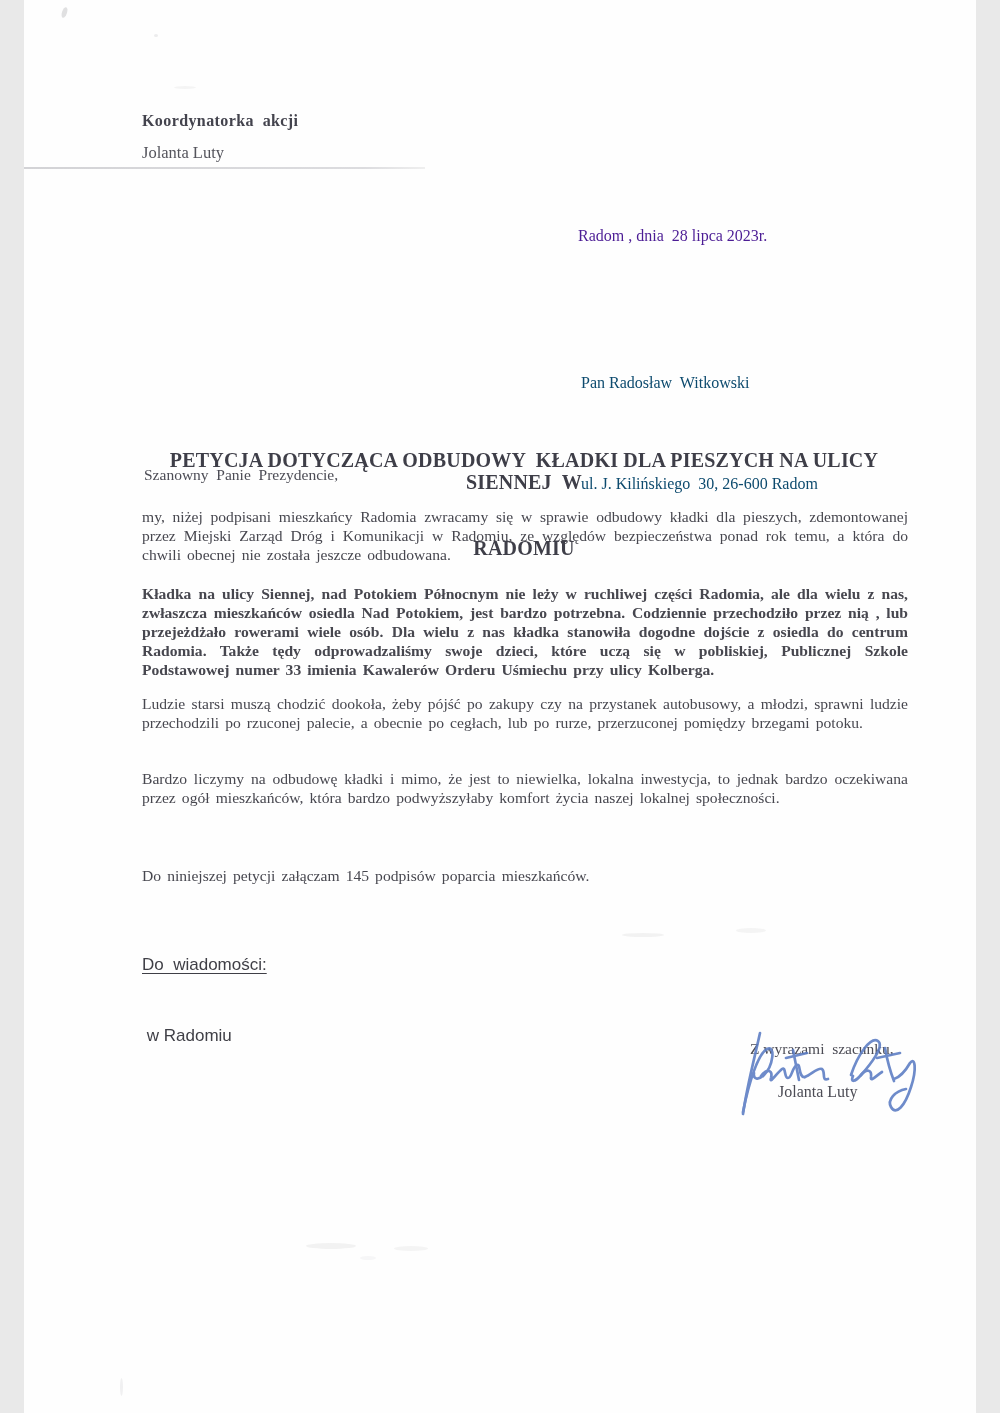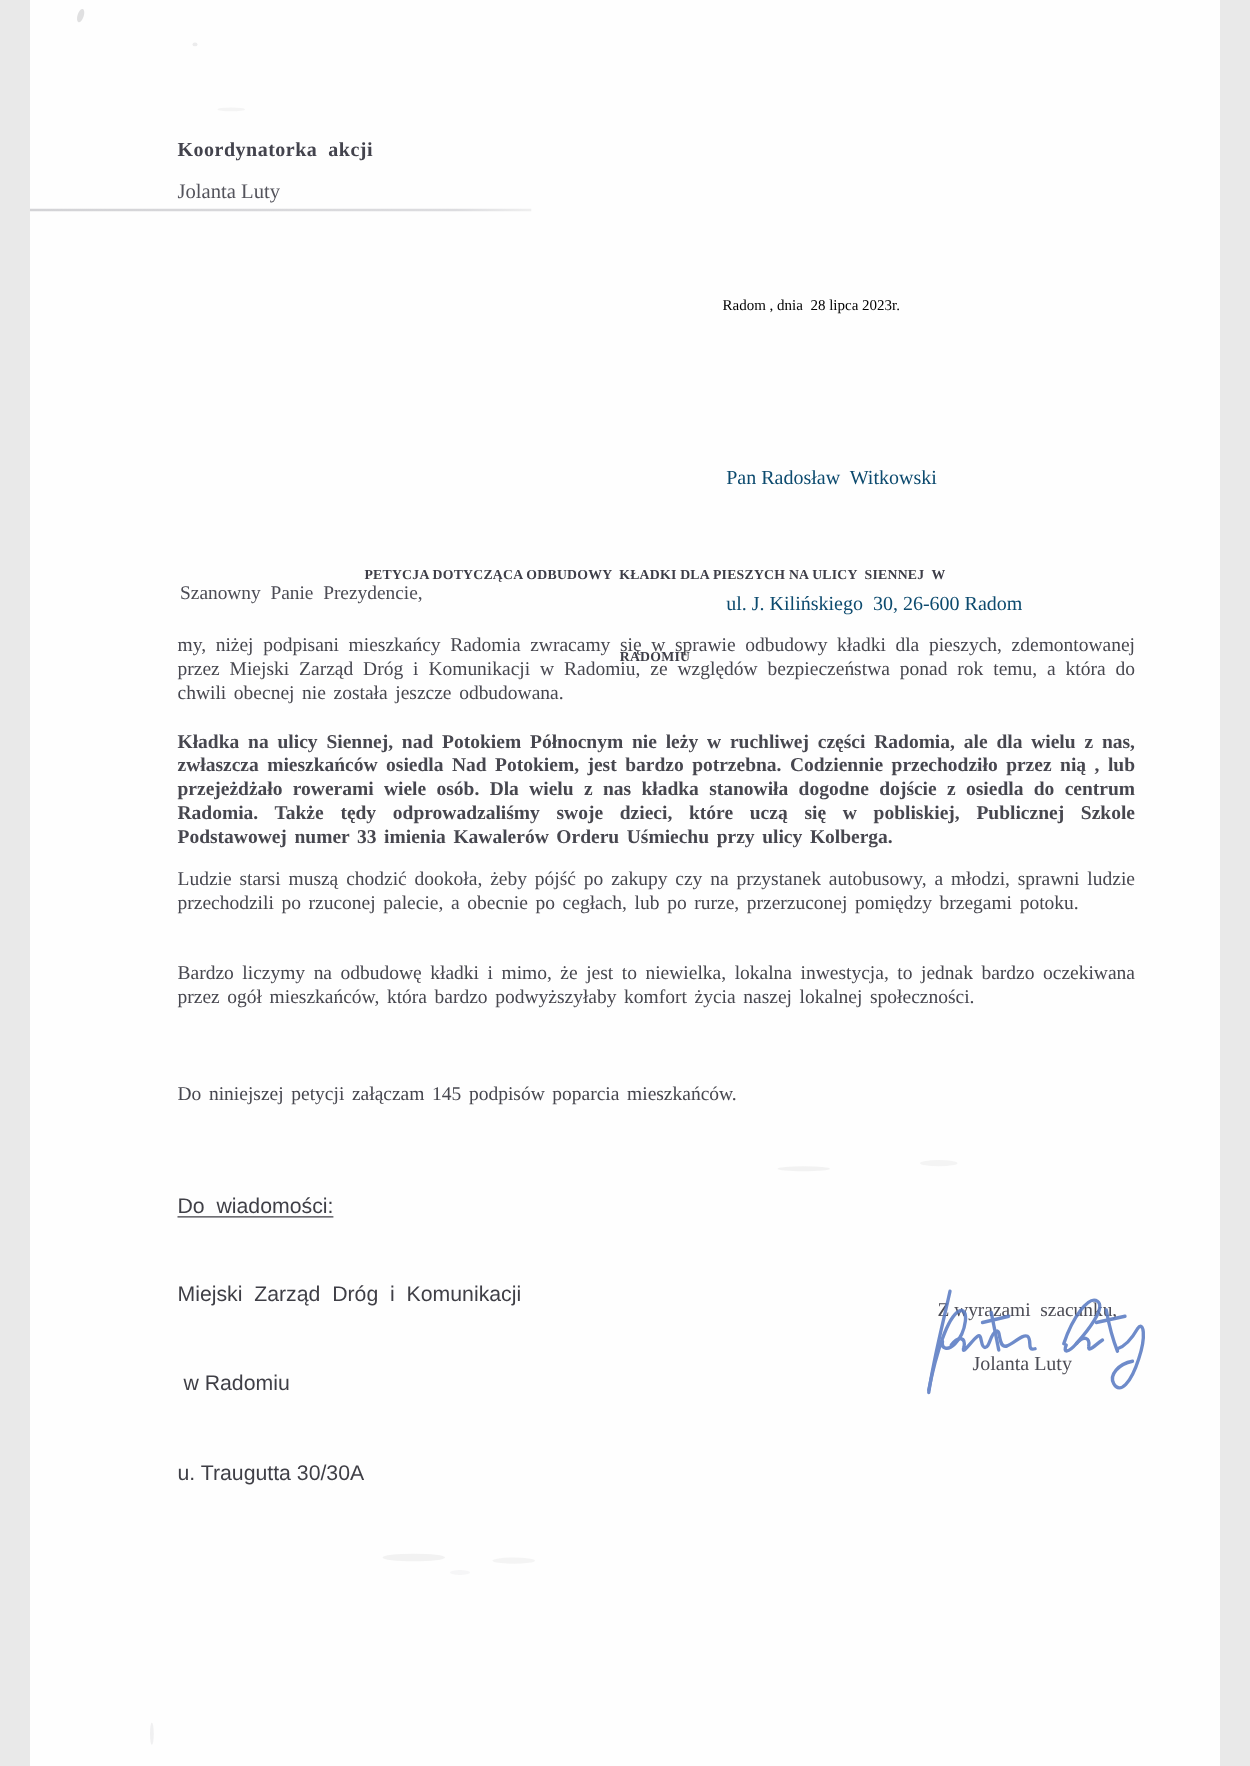--- a/index.html
+++ b/index.html
@@ -34,40 +34,40 @@
     white-space: pre-wrap;
   }
   .header-rule {
     top: 167px; left: 0;
     width: 401px; height: 1.6px;
     background: linear-gradient(to right, #d3d3d6 0%, #dcdcdf 85%, #efefef 100%);
   }
 
   
   .dateline {
-    top: 237px; left: 554px;
-    font-size: 12px;
-    color: #000000;
+    top: 227px; left: 554px;
+    font-size: 16px;
+    color: #4c1d95;
     white-space: pre-wrap;
   }
   .recipient {
     top: 299px; left: 557px;
     font-size: 16px;
     color: #0c4a6e;
     line-height: 33.5px;
     white-space: pre-wrap;
   }
 
   
   .title {
     top: 405px; left: 100px;
     width: 800px;
     text-align: center;
     font-weight: bold;
-    font-size: 11px;
+    font-size: 20px;
     color: #3e3e48;
     line-height: 22px;
     letter-spacing: 0.2px;
     white-space: pre-wrap;
   }
 
   
   .salutation {
     top: 466px; left: 120px;
     font-size: 15.5px;
@@ -173,23 +173,21 @@
   <div class="abs salutation">Szanowny  Panie  Prezydencie,</div>
 
   <p class="abs para p1">my, niżej podpisani mieszkańcy Radomia zwracamy się w sprawie odbudowy kładki dla pieszych, zdemontowanej przez Miejski Zarząd Dróg i Komunikacji w Radomiu, ze względów bezpieczeństwa ponad rok temu, a która do chwili obecnej nie została jeszcze odbudowana.</p>
   <p class="abs para p2">Kładka na ulicy Siennej, nad Potokiem Północnym nie leży w ruchliwej części Radomia, ale dla wielu z nas, zwłaszcza mieszkańców osiedla Nad Potokiem, jest bardzo potrzebna. Codziennie przechodziło przez nią , lub przejeżdżało rowerami wiele osób. Dla wielu z nas kładka stanowiła dogodne dojście z osiedla do centrum Radomia. Także tędy odprowadzaliśmy swoje dzieci, które uczą się w pobliskiej, Publicznej Szkole Podstawowej numer 33 imienia Kawalerów Orderu Uśmiechu przy ulicy Kolberga.</p>
   <p class="abs para p3">Ludzie starsi muszą chodzić dookoła, żeby pójść po zakupy czy na przystanek autobusowy, a młodzi, sprawni ludzie przechodzili po rzuconej palecie, a obecnie po cegłach, lub po rurze, przerzuconej pomiędzy brzegami potoku.</p>
   <p class="abs para p4">Bardzo liczymy na odbudowę kładki i mimo, że jest to niewielka, lokalna inwestycja, to jednak bardzo oczekiwana przez ogół mieszkańców, która bardzo podwyższyłaby komfort życia naszej lokalnej społeczności.</p>
   <p class="abs para p6">Do niniejszej  petycji  załączam  145  podpisów   poparcia   mieszkańców.</p>
 
   <div class="abs cc">
     <div class="cc-heading">Do  wiadomości:</div>
-    <div>Miejski  Zarząd  Dróg  i  Komunikacji</div>
     <div> w Radomiu</div>
-    <div>u. Traugutta 30/30A</div>
   </div>
 
   <div class="abs closing-phrase">Z wyrazami  szacunku,</div>
   <div class="abs signer-name">Jolanta Luty</div>
 
   <svg class="abs signature-svg" viewBox="0 0 215 100" fill="none" stroke="#5b7cc3" stroke-width="2.7" stroke-linecap="round" stroke-linejoin="round" opacity="0.88">
 
     <path d="M 33,5 C 28,28 20,58 16,86"></path>
 
     <path d="M 16,84 C 22,54 31,26 40,21 C 49,17 46,38 37,47 C 31,53 26,51 27,45"></path>

